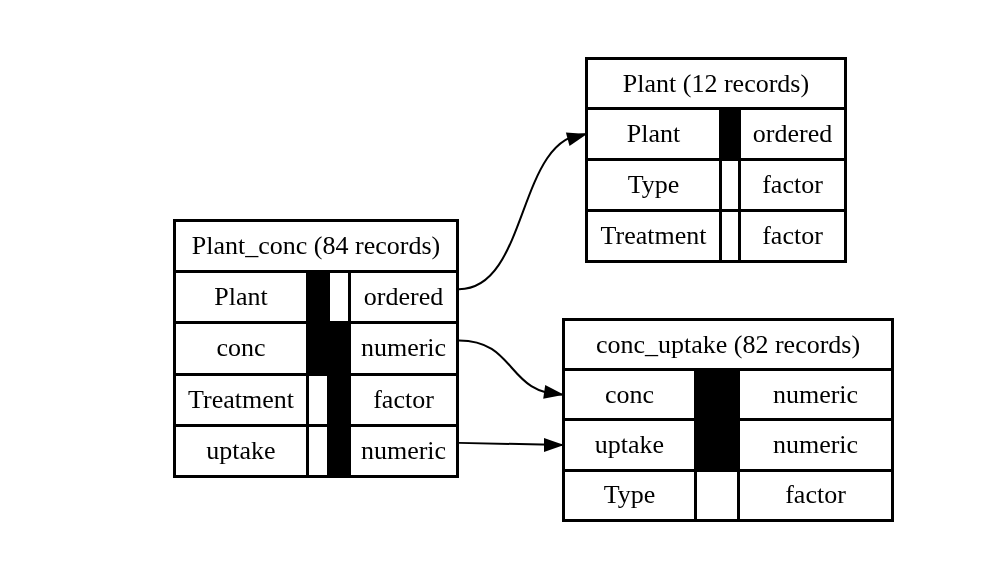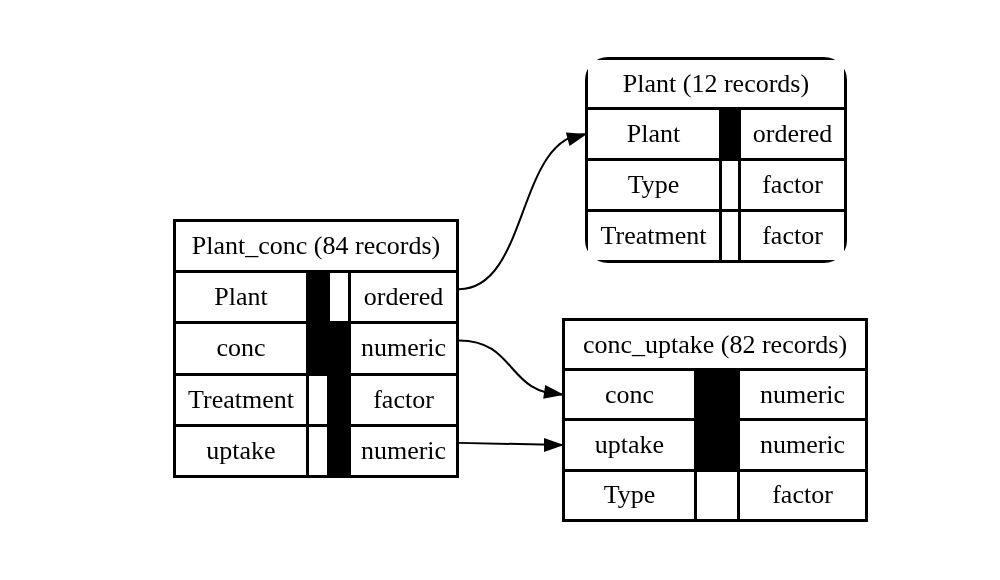--- a/index.html
+++ b/index.html
@@ -47,24 +47,23 @@
   }
   #t-plant-conc {
     left: 173px; top: 219px; width: 286px; height: 259px;
     grid-template-columns: 130px 18px 18px 1fr;
     grid-template-rows: 48px repeat(4, 1fr);
   }
   #t-plant {
     left: 585px; top: 57px; width: 262px; height: 206px;
     grid-template-columns: 131px 16px 1fr;
     grid-template-rows: 47px repeat(3, 1fr);
-    border-radius: 23px;
   }
   #t-conc-uptake {
-    left: 562px; top: 318px; width: 306px; height: 204px;
+    left: 562px; top: 318px; width: 332px; height: 204px;
     grid-template-columns: 129px 40px 1fr;
     grid-template-rows: 47px repeat(3, 1fr);
   }
 </style>
 </head>
 <body>
 
 <div id="canvas">
 
   <div class="tbl" id="t-plant-conc">

